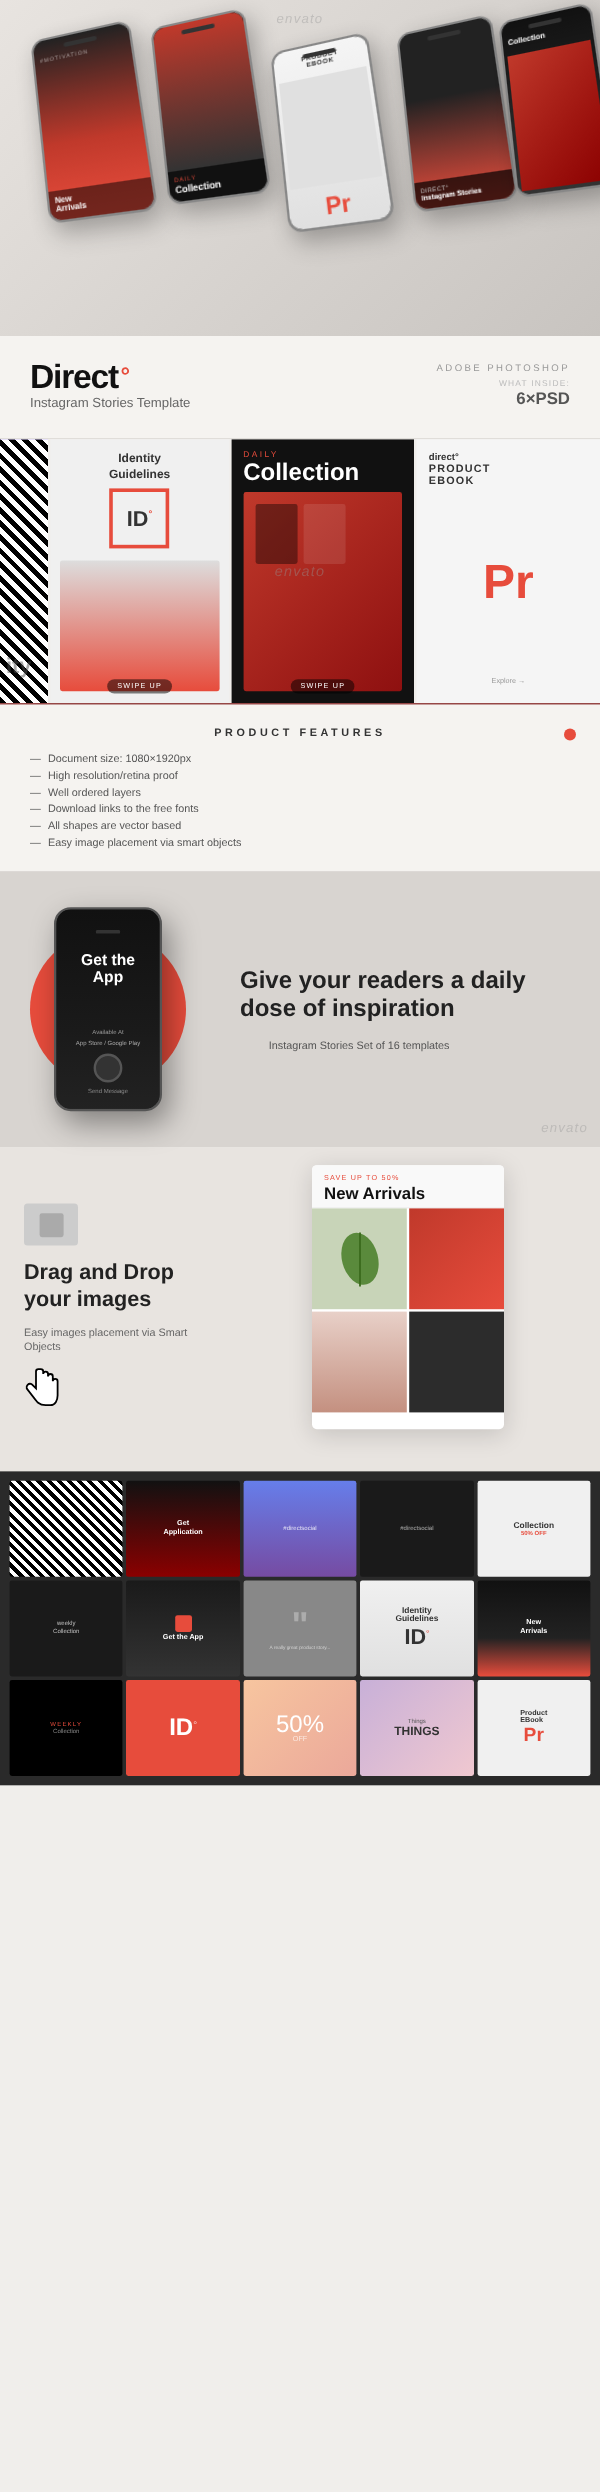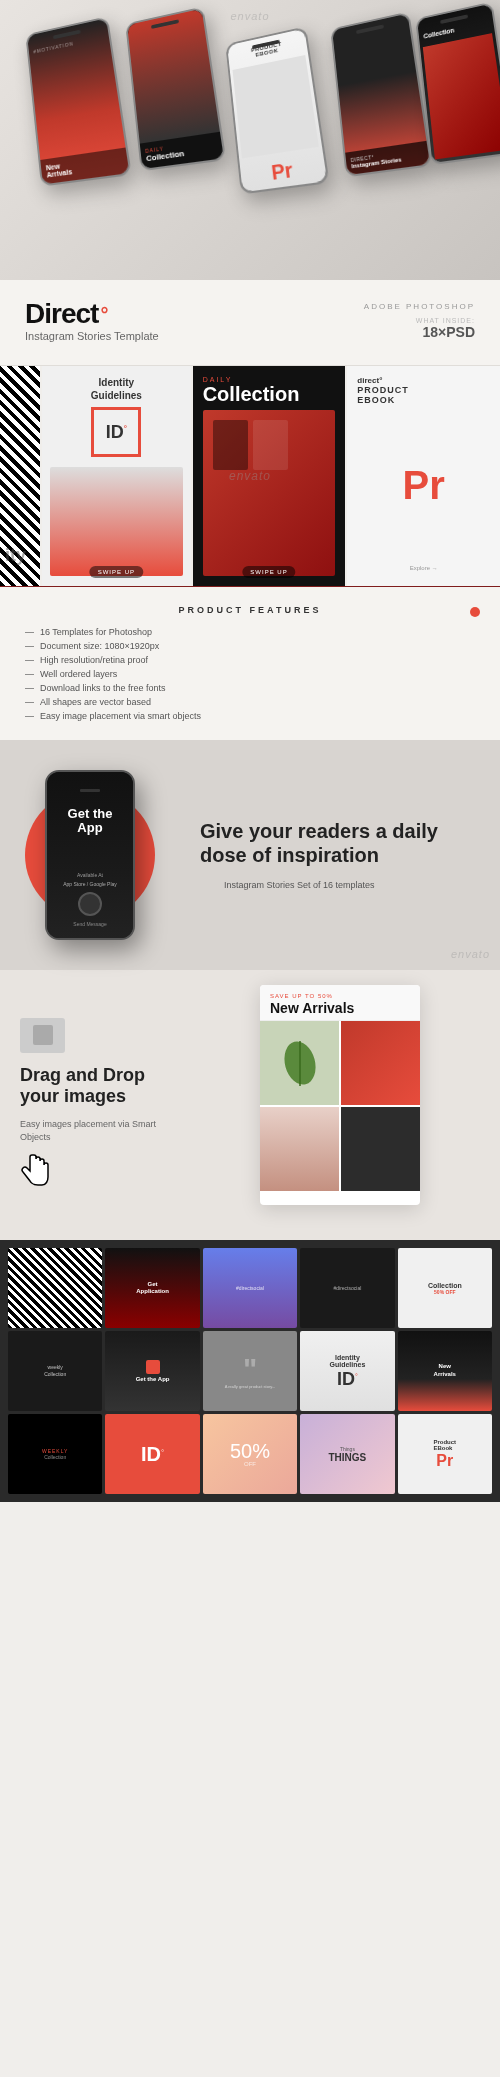--- a/index.html
+++ b/index.html
@@ -667,21 +667,21 @@
     <div>
       <div class="brand-title">
         <span>Direct</span>
           <span class="brand-dot">°</span>
       </div>
       <div class="subtitle">Instagram Stories Template</div>
     </div>
     <div class="info-right">
       <span class="adobe-label">ADOBE PHOTOSHOP</span>
       <span class="what-inside">WHAT INSIDE:</span>
-      <span class="psd-count">18×PSD</span>
+      <span class="psd-count">6×PSD</span>
     </div>
   </div>
 </div>
 
 <div class="preview-section">
 
   <div class="preview-card" style="max-width:40px; background:#c4b5fd; overflow:hidden; position:relative;padding-left:20px;">
     <div class="stripe-pattern"></div>
     <div style="position:absolute;bottom:20px;left:5px;font-size:18px;font-weight:900;color:#555;opacity:0.5;">ity</div>
   </div>
@@ -717,21 +717,20 @@
     <div style="font-size:6px;color:#999;text-align:center;padding-bottom:5px;">Explore →</div>
   </div>
 
   <div class="envato-watermark" style="top:50%;left:50%;transform:translate(-50%,-50%);font-size:12px;">envato</div>
 </div>
 
 <div class="features-section">
   <div class="red-dot"></div>
   <div class="features-title">PRODUCT FEATURES</div>
   <ul class="features-list">
-    <li>16 Templates for Photoshop</li>
     <li>Document size: 1080×1920px</li>
     <li>High resolution/retina proof</li>
     <li>Well ordered layers</li>
     <li>Download links to the free fonts</li>
     <li>All shapes are vector based</li>
     <li>Easy image placement via smart objects</li>
   </ul>
 </div>
 
 <div class="app-section">

